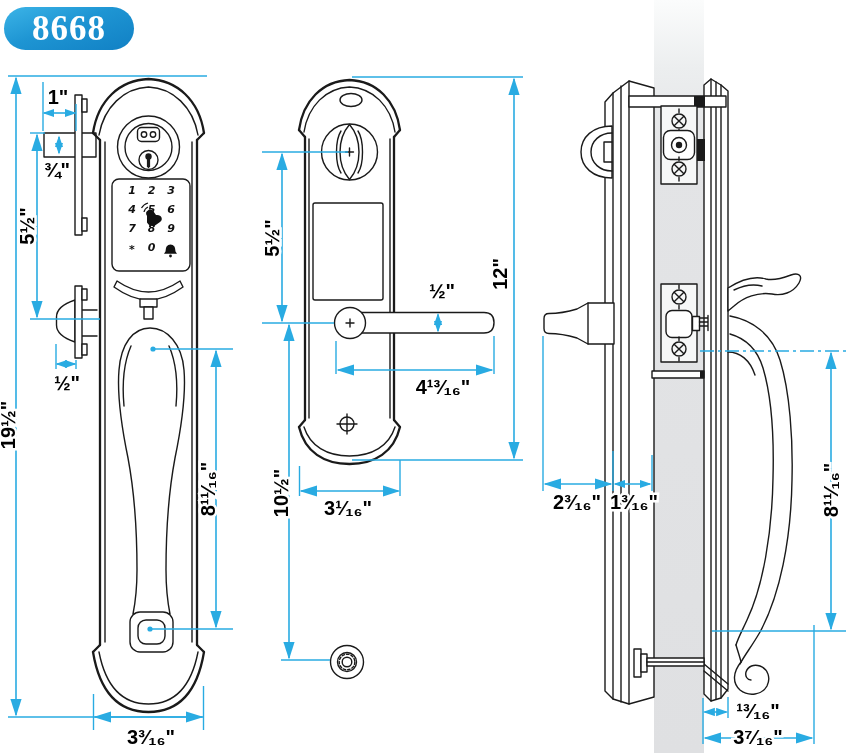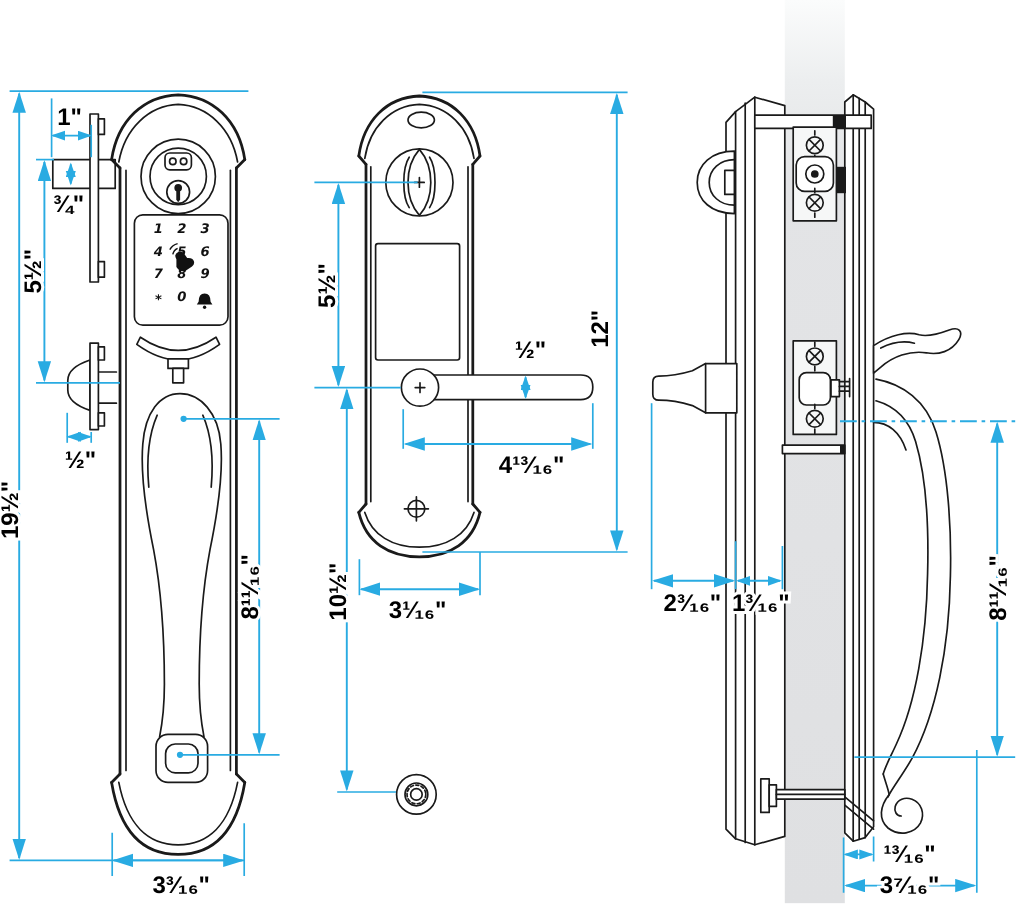--- a/index.html
+++ b/index.html
@@ -345,13 +345,16 @@
       <line class="dimthin" x1="728" y1="697" x2="728" y2="718"></line>
       <line class="dim" x1="704.5" y1="712" x2="726.5" y2="712" marker-start="url(#mb)" marker-end="url(#mb)"></line>
       <text class="dimtxt" x="758" y="718">¹³⁄₁₆"</text>
 
       <line class="dimthin" x1="814" y1="625" x2="814" y2="744"></line>
       <line class="dim" x1="705" y1="738" x2="812" y2="738" marker-start="url(#ma)" marker-end="url(#ma)"></line>
       <text class="dimtxt" x="758" y="744">3⁷⁄₁₆"</text>
     </g>
   </svg>
 
+  <div id="badge">
+    <span>8668</span>
+  </div>
 </div>
 
 </body></html>

